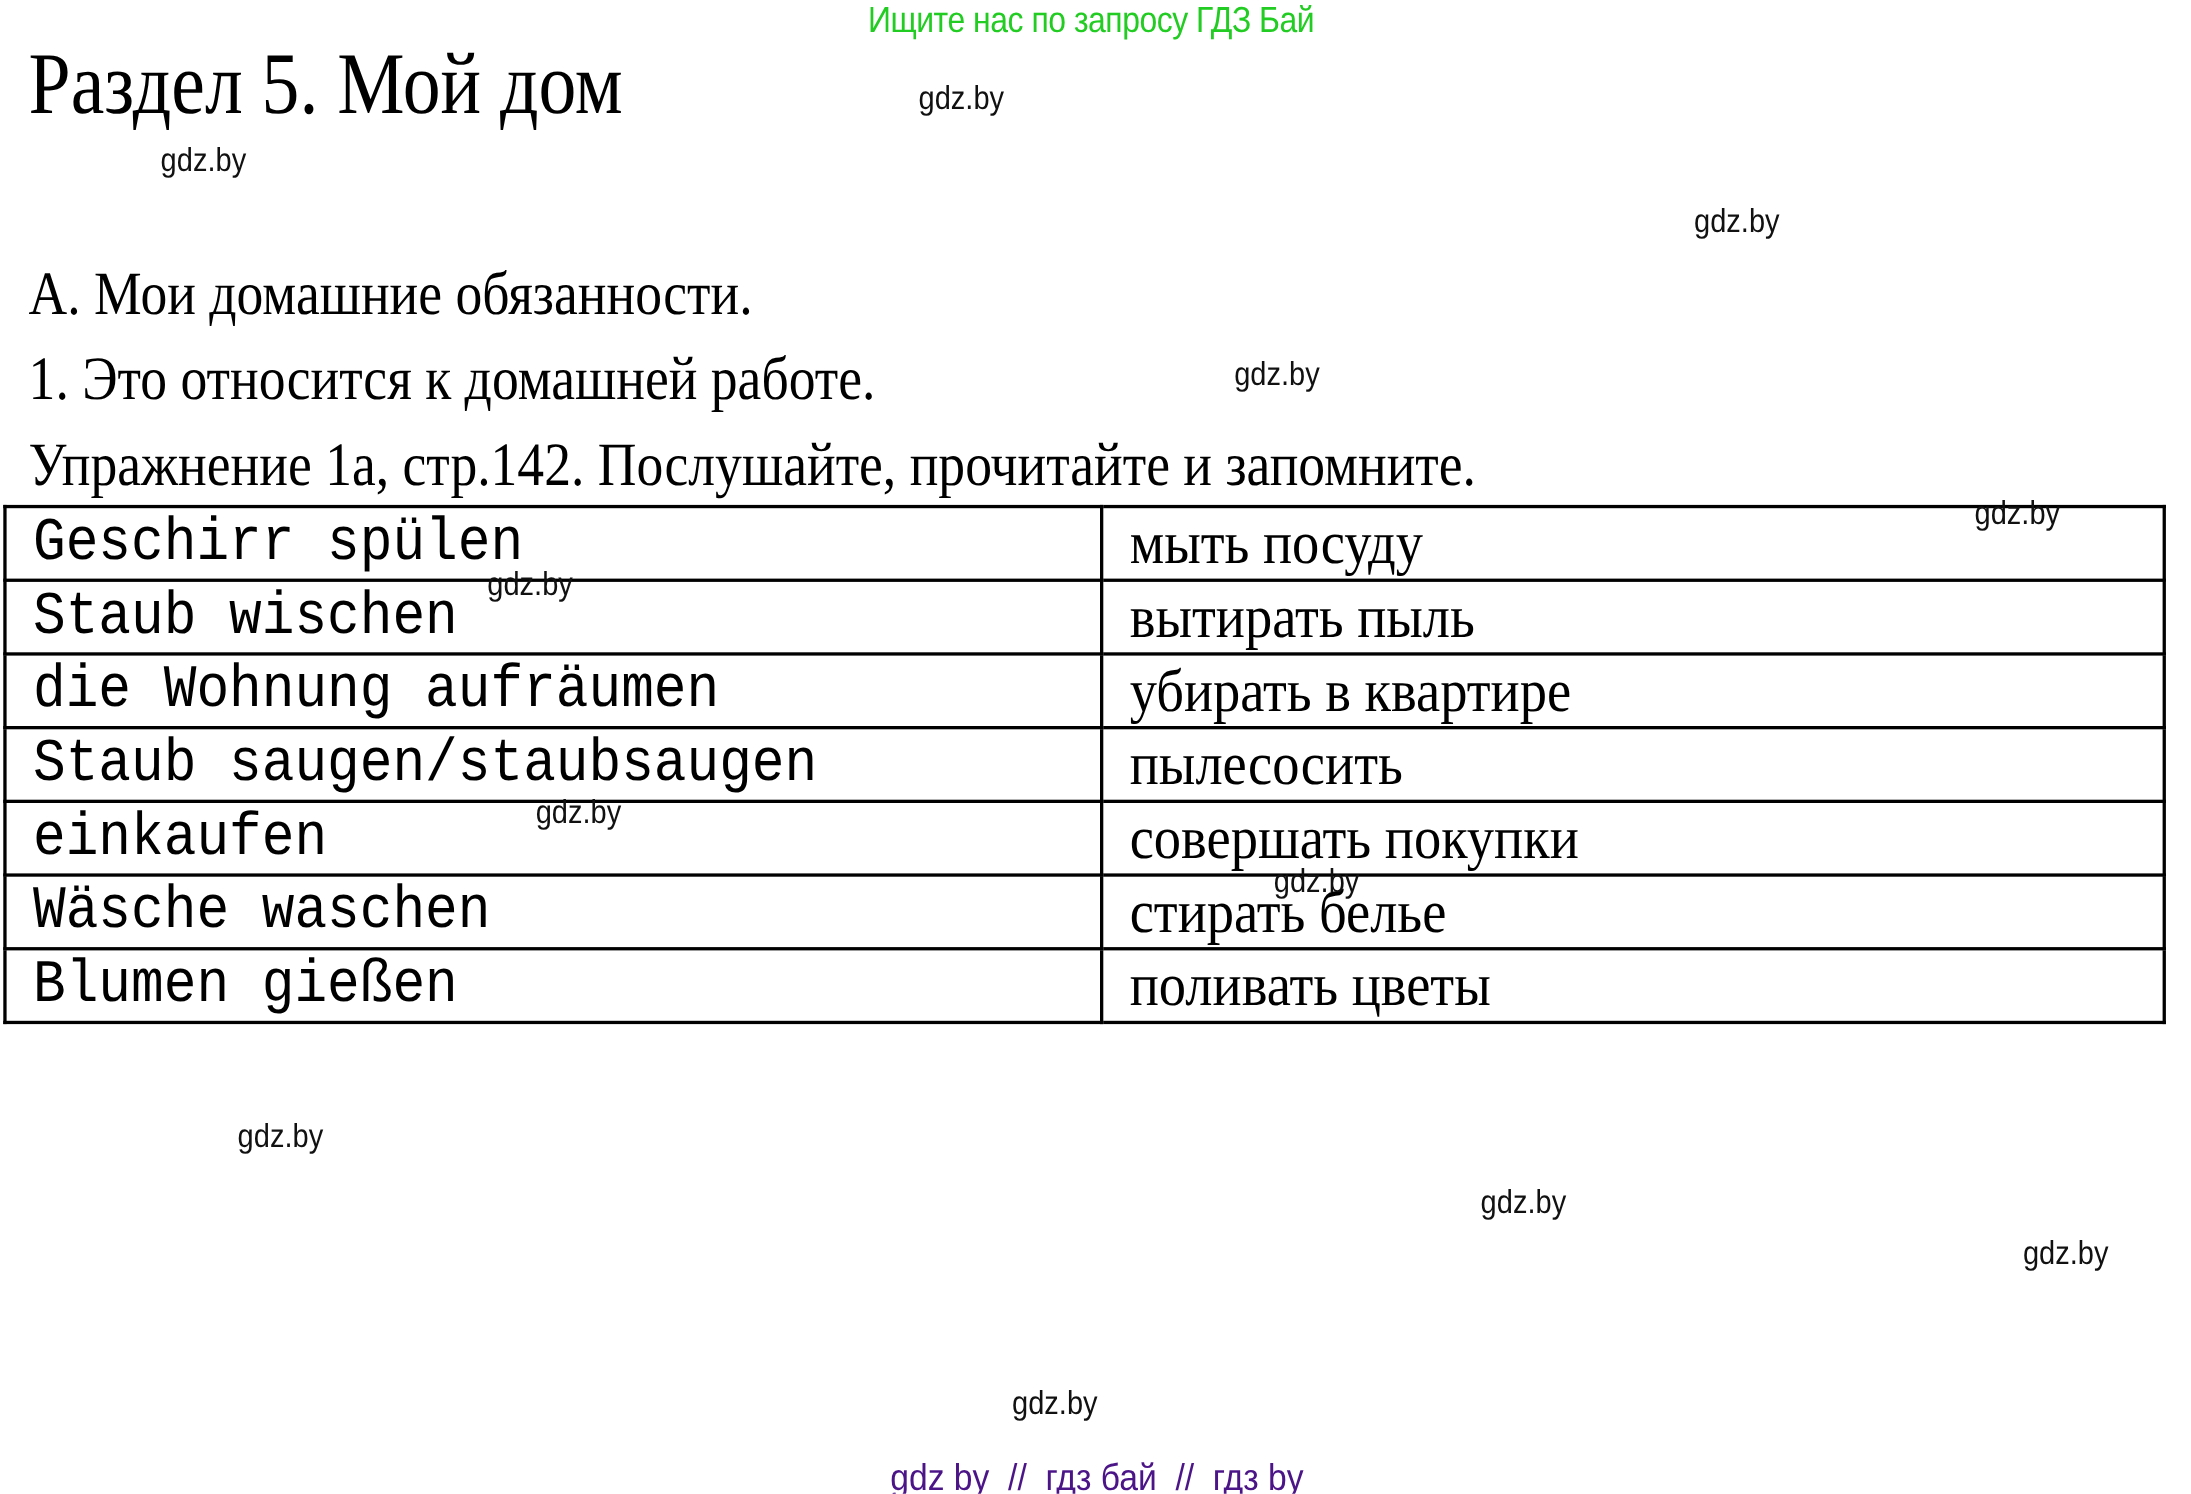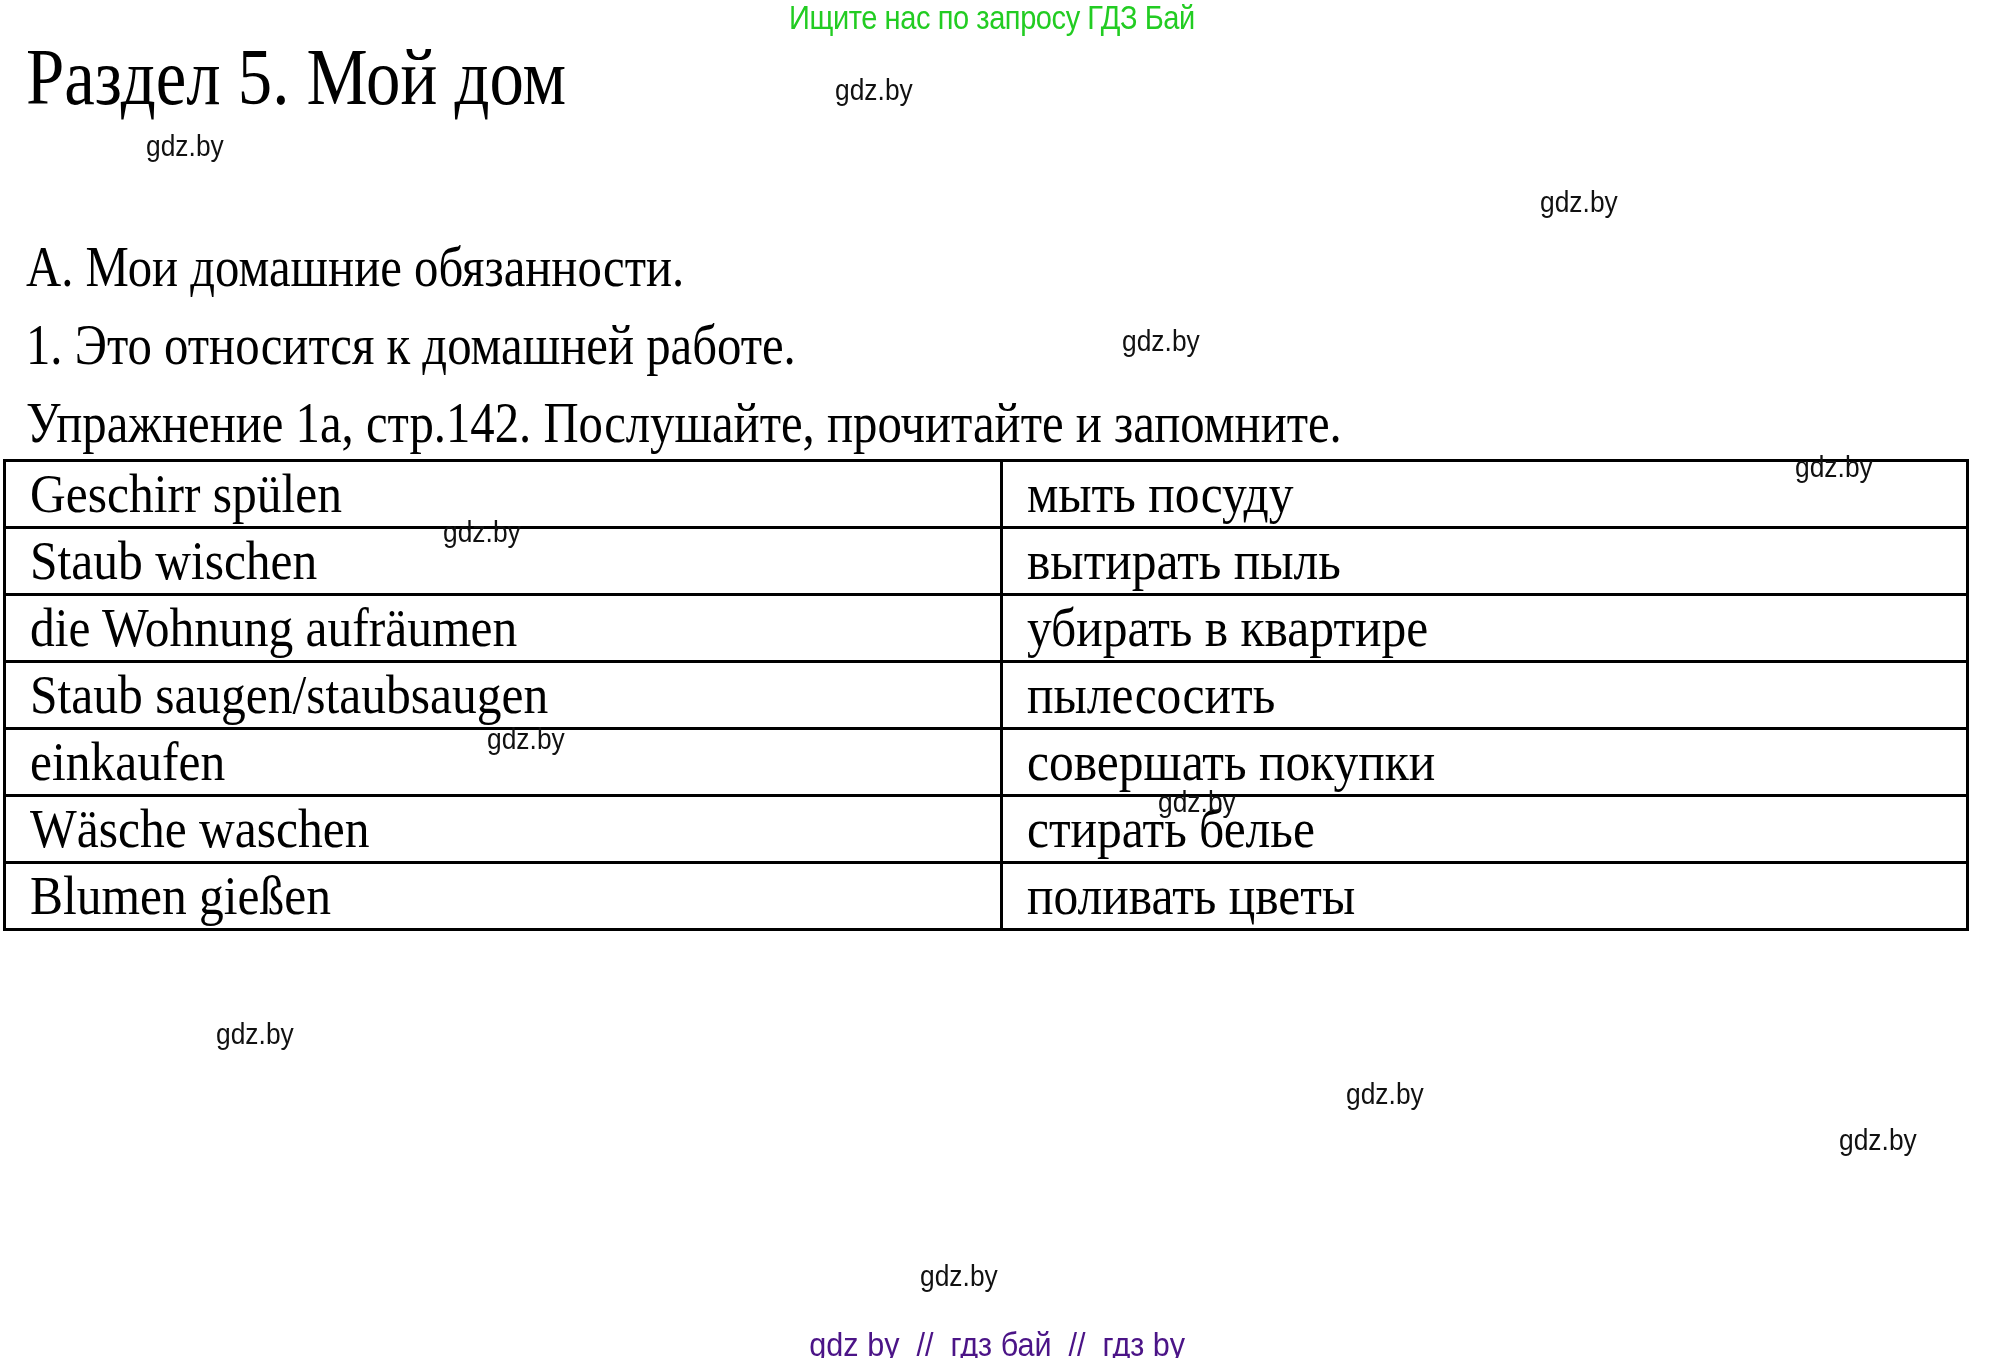--- a/index.html
+++ b/index.html
@@ -76,21 +76,21 @@
     table.vocab td {
       border: 3px solid #000;
       height: 64px;
       padding: 0 0 0 24px;
       font-size: 55px;
       line-height: 60px;
       white-space: nowrap;
       overflow: visible;
       vertical-align: middle;
     }
-    table.vocab td.de { width: 970px; }
+    table.vocab td.de { width: 970px; font-family: Liberation Mono, monospace; }
     table.vocab td .cell-text {
       display: inline-block;
       transform: scaleX(0.9);
       transform-origin: 0 50%;
     }
 
     .footer {
       position: absolute;
       left: 0;
       top: 1326px;

